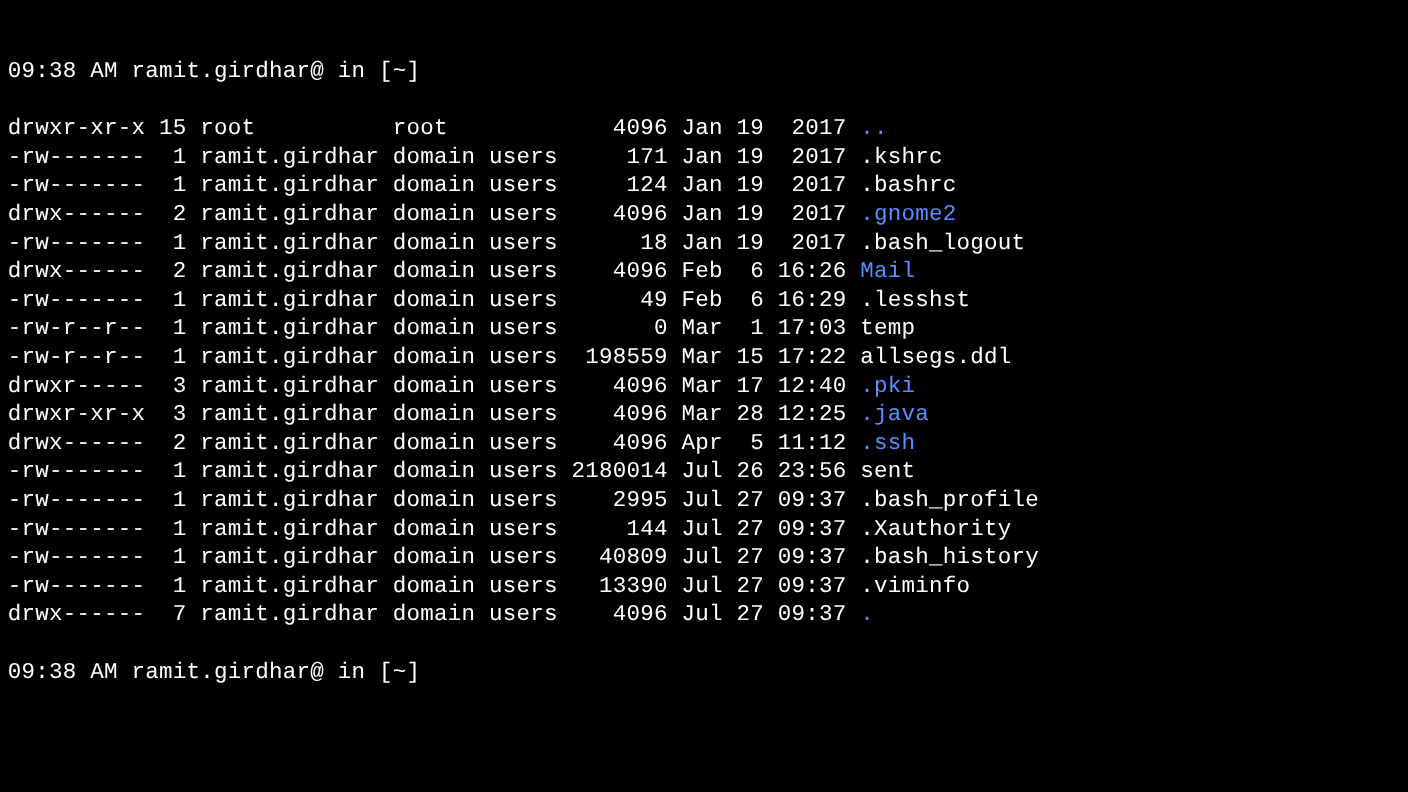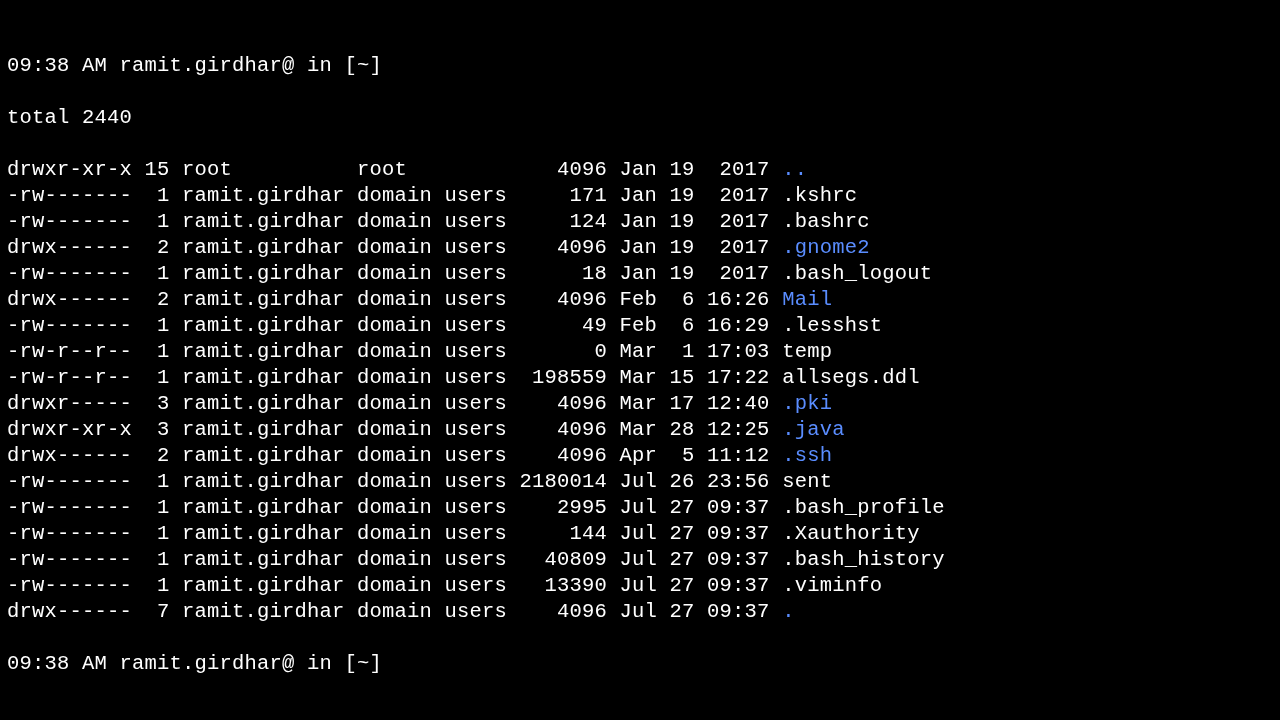--- a/index.html
+++ b/index.html
@@ -24,20 +24,19 @@
   }
   .dir {
     color: #5a8dff;
   }
 </style>
 </head>
 <body>
 
 <div class="term">
 <span class="line">09:38 AM ramit.girdhar@ in [~]</span>
-<span class="line">total 2440</span>
 <div id="listing"><span class="line"><span>drwxr-xr-x 15 root          root            4096 Jan 19  2017 </span><span class="dir">..</span></span><span class="line"><span>-rw-------  1 ramit.girdhar domain users     171 Jan 19  2017 </span><span>.kshrc</span></span><span class="line"><span>-rw-------  1 ramit.girdhar domain users     124 Jan 19  2017 </span><span>.bashrc</span></span><span class="line"><span>drwx------  2 ramit.girdhar domain users    4096 Jan 19  2017 </span><span class="dir">.gnome2</span></span><span class="line"><span>-rw-------  1 ramit.girdhar domain users      18 Jan 19  2017 </span><span>.bash_logout</span></span><span class="line"><span>drwx------  2 ramit.girdhar domain users    4096 Feb  6 16:26 </span><span class="dir">Mail</span></span><span class="line"><span>-rw-------  1 ramit.girdhar domain users      49 Feb  6 16:29 </span><span>.lesshst</span></span><span class="line"><span>-rw-r--r--  1 ramit.girdhar domain users       0 Mar  1 17:03 </span><span>temp</span></span><span class="line"><span>-rw-r--r--  1 ramit.girdhar domain users  198559 Mar 15 17:22 </span><span>allsegs.ddl</span></span><span class="line"><span>drwxr-----  3 ramit.girdhar domain users    4096 Mar 17 12:40 </span><span class="dir">.pki</span></span><span class="line"><span>drwxr-xr-x  3 ramit.girdhar domain users    4096 Mar 28 12:25 </span><span class="dir">.java</span></span><span class="line"><span>drwx------  2 ramit.girdhar domain users    4096 Apr  5 11:12 </span><span class="dir">.ssh</span></span><span class="line"><span>-rw-------  1 ramit.girdhar domain users 2180014 Jul 26 23:56 </span><span>sent</span></span><span class="line"><span>-rw-------  1 ramit.girdhar domain users    2995 Jul 27 09:37 </span><span>.bash_profile</span></span><span class="line"><span>-rw-------  1 ramit.girdhar domain users     144 Jul 27 09:37 </span><span>.Xauthority</span></span><span class="line"><span>-rw-------  1 ramit.girdhar domain users   40809 Jul 27 09:37 </span><span>.bash_history</span></span><span class="line"><span>-rw-------  1 ramit.girdhar domain users   13390 Jul 27 09:37 </span><span>.viminfo</span></span><span class="line"><span>drwx------  7 ramit.girdhar domain users    4096 Jul 27 09:37 </span><span class="dir">.</span></span></div>
 <span class="line">09:38 AM ramit.girdhar@ in [~]</span>
 
 
 
 
 </div>
 
 </body></html>

